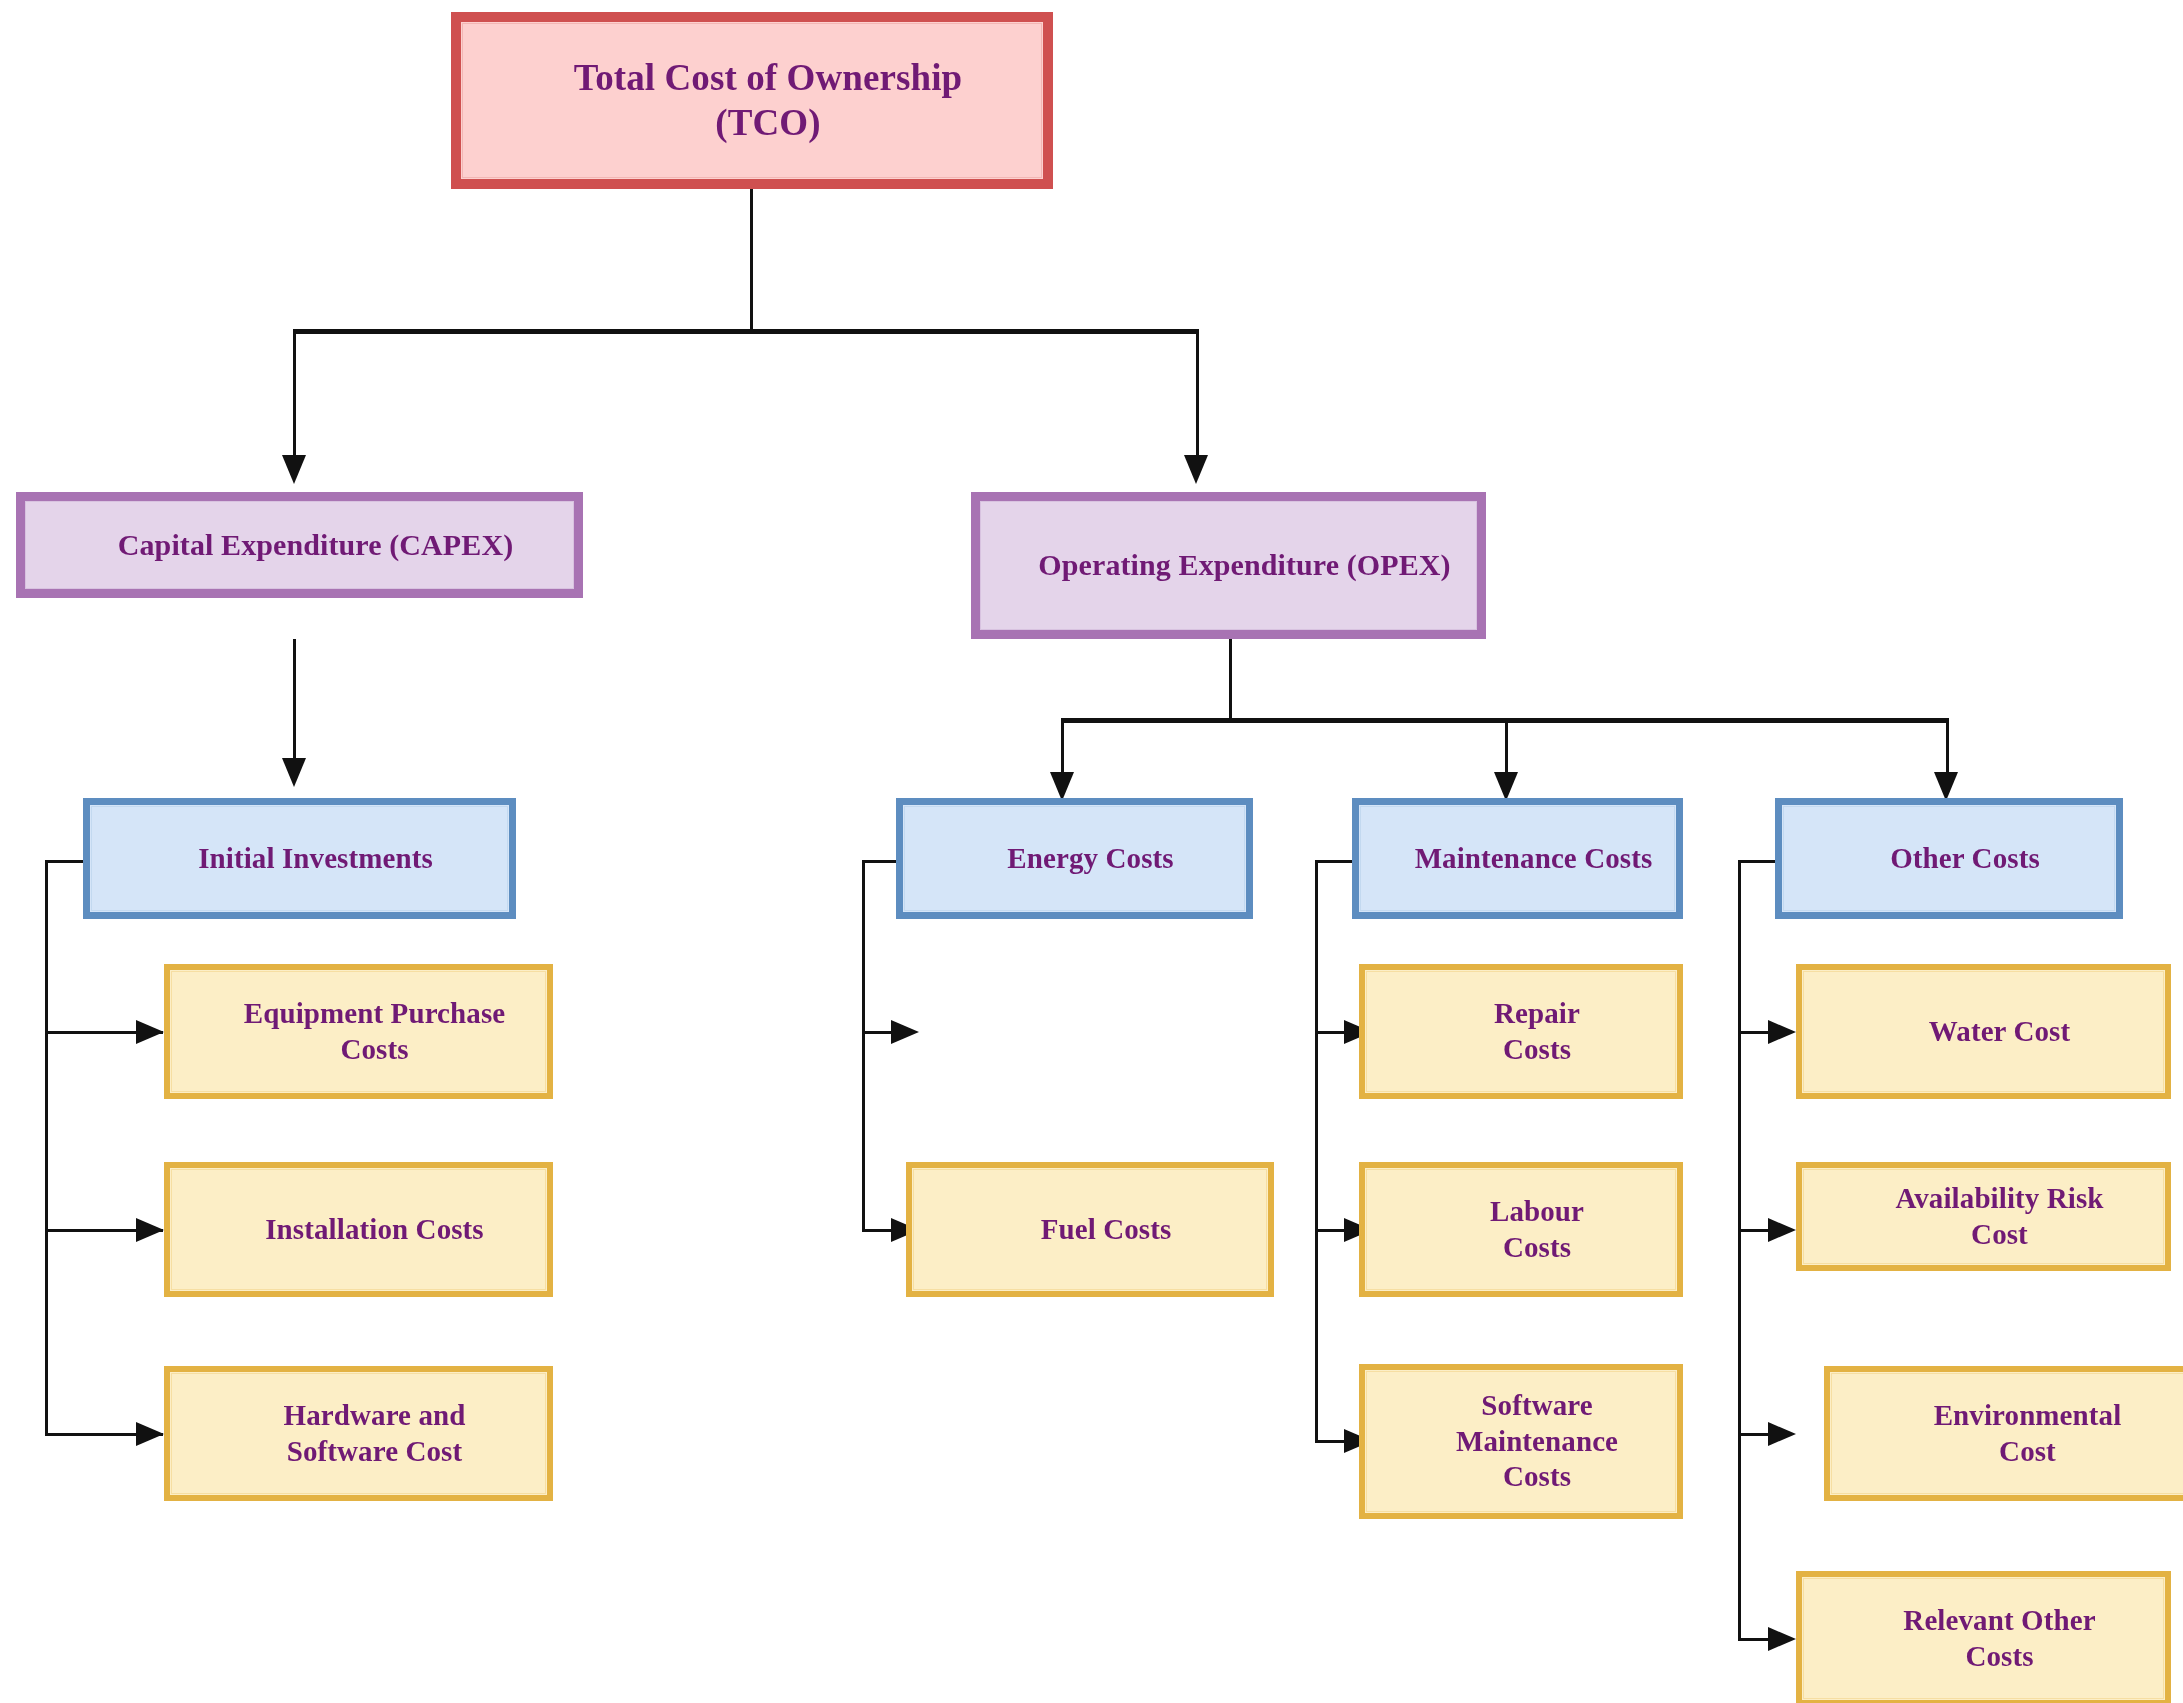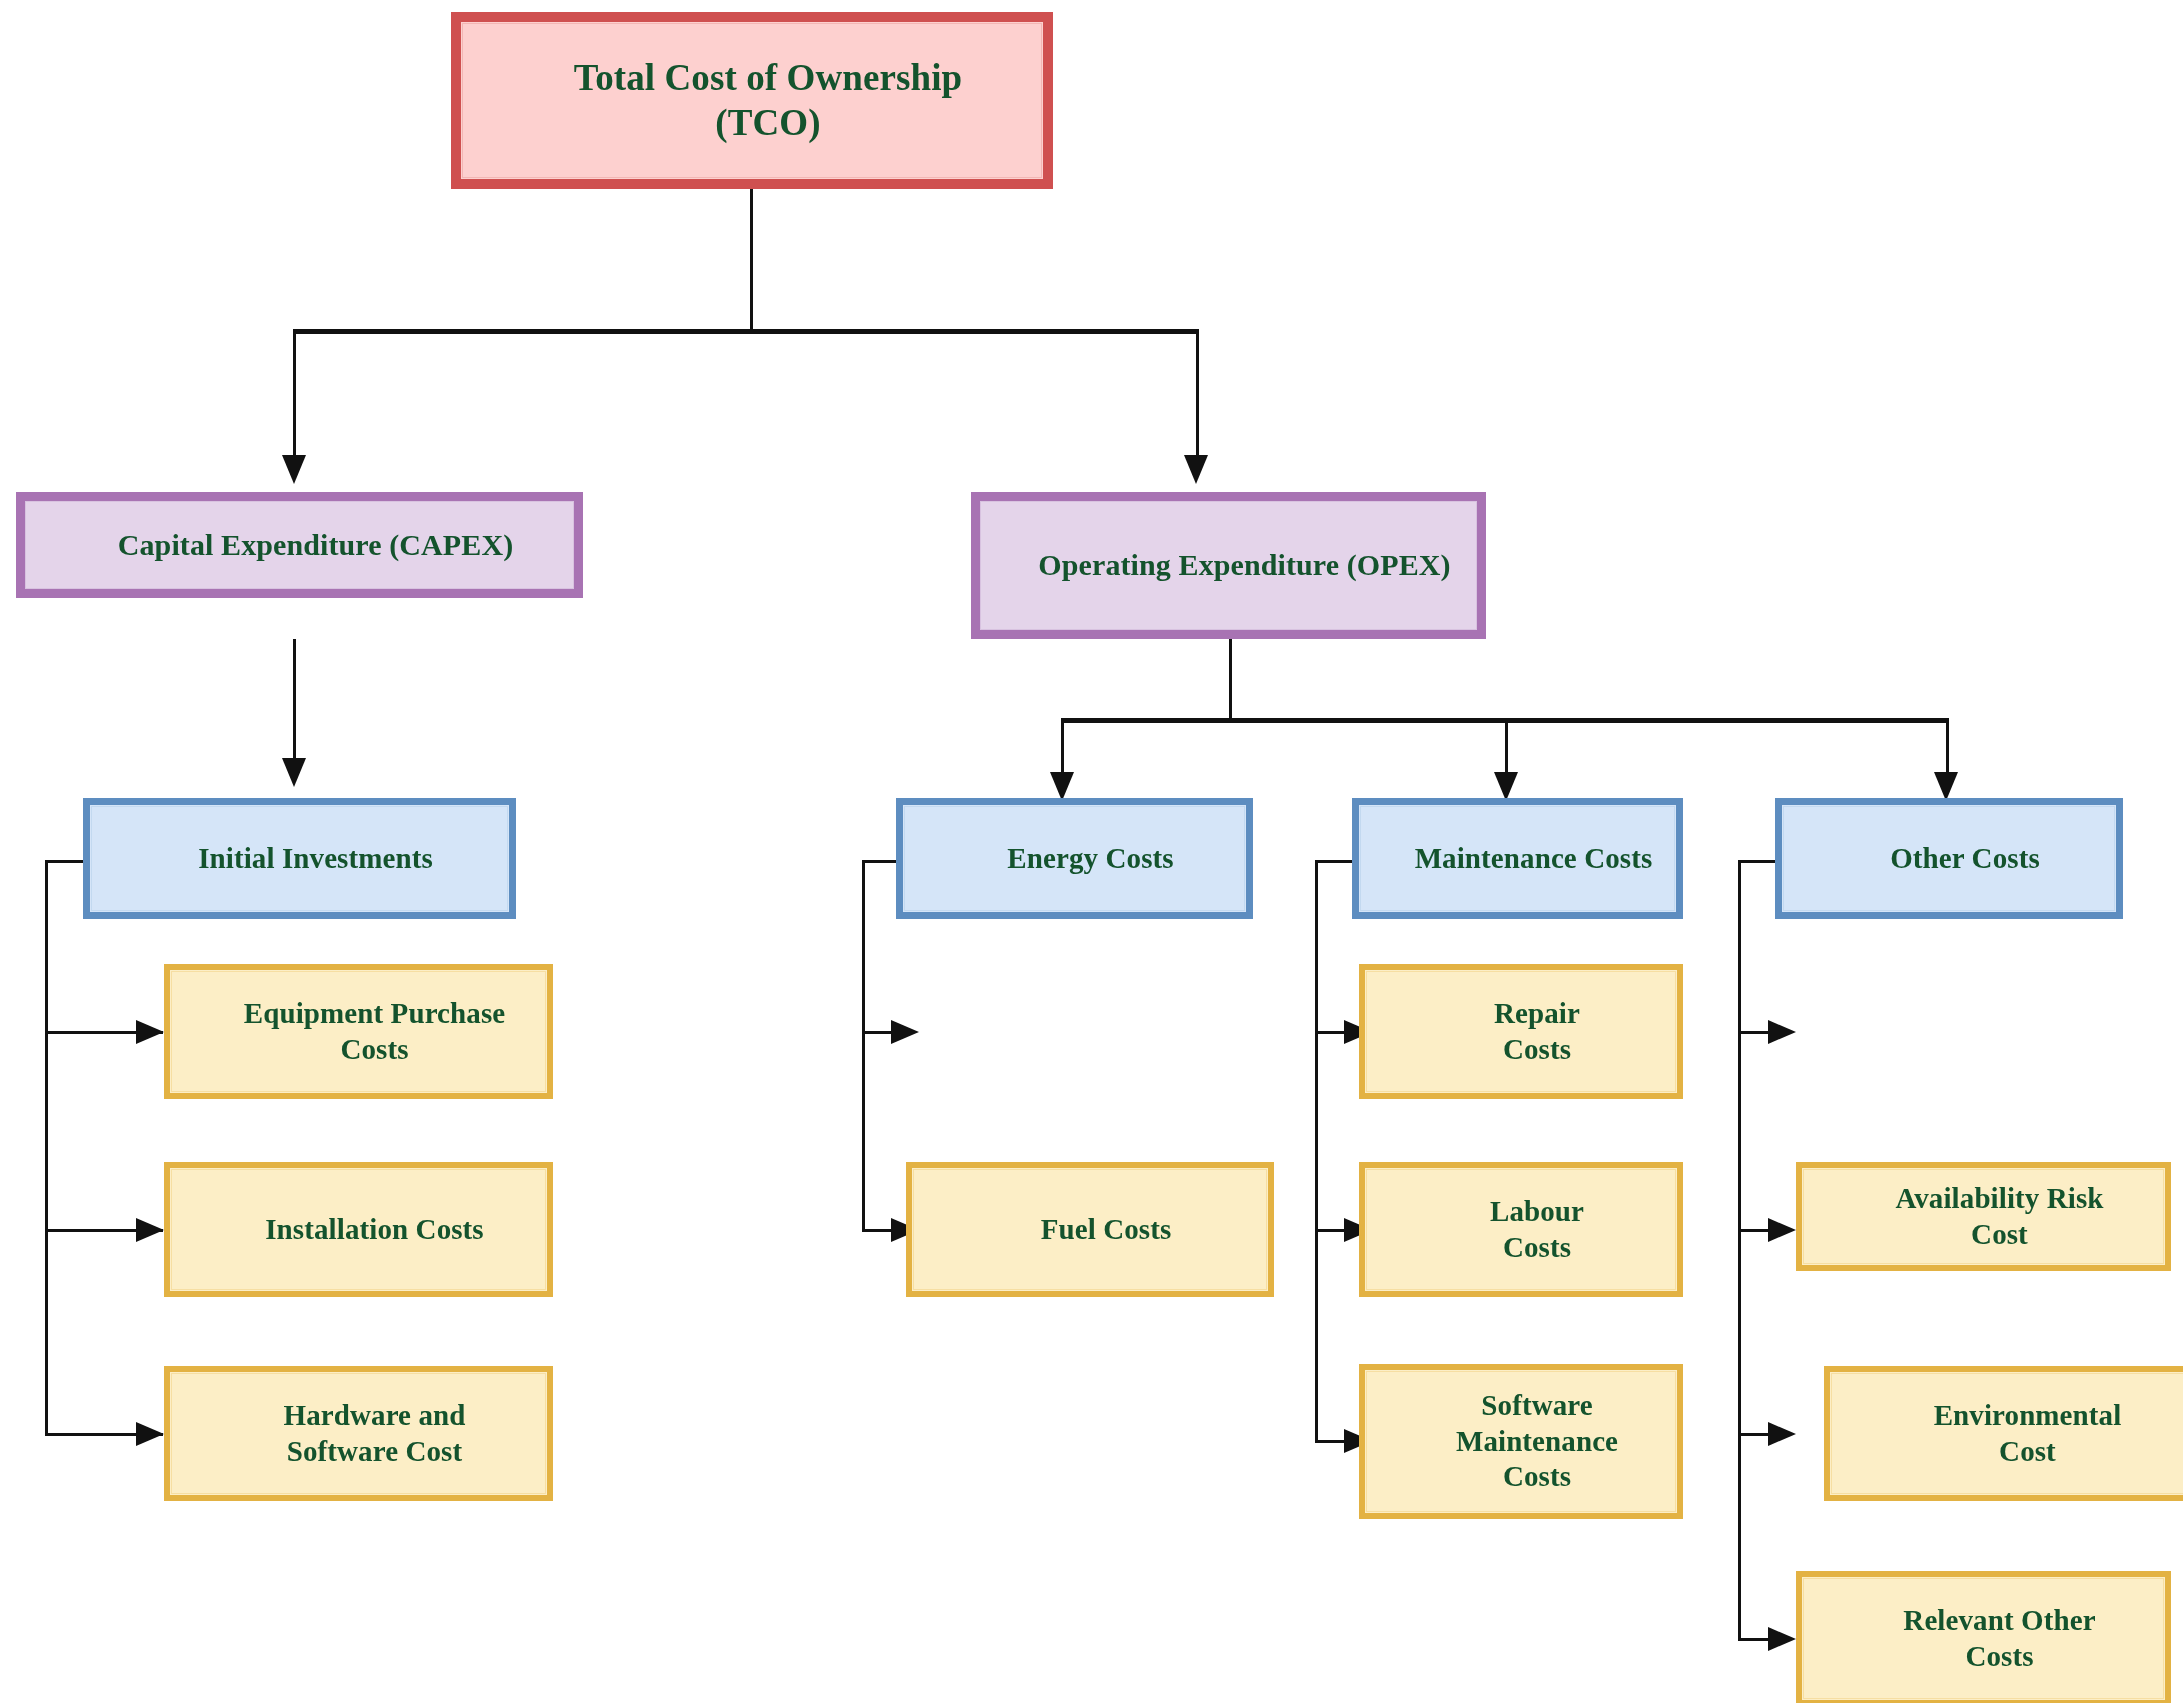--- a/index.html
+++ b/index.html
@@ -12,21 +12,21 @@
   }
   
   .node{
     position:absolute;
     box-sizing:border-box;
     display:flex;
     align-items:center;
     justify-content:center;
     text-align:center;
     font-weight:bold;
-    color:#14532d;
+    color:#701a75;
     line-height:1.22;
     white-space:pre-line;
     letter-spacing:0.1px;
     padding-left:32px;
   }
   
   .n-root{
     background:#fdd0cf;
     border:10.2px solid #cf5050;
     outline:1.9px solid #f2b6b4;
@@ -159,20 +159,21 @@
   <div class="node n-leaf" style="left:906px;top:1162px;width:368px;height:135px;">Fuel Costs</div>
 
   <div class="node n-leaf" style="left:1359px;top:964px;width:324px;height:135px;">Repair
 Costs</div>
   <div class="node n-leaf" style="left:1359px;top:1162px;width:324px;height:135px;">Labour
 Costs</div>
   <div class="node n-leaf" style="left:1359px;top:1364px;width:324px;height:155px;">Software
 Maintenance
 Costs</div>
 
+  <div class="node n-leaf" style="left:1796px;top:964px;width:375px;height:135px;">Water Cost</div>
   <div class="node n-leaf" style="left:1796px;top:1162px;width:375px;height:109px;">Availability Risk
 Cost</div>
   <div class="node n-leaf" style="left:1796px;top:1366px;width:375px;height:135px;margin-left:28px;">Environmental
 Cost</div>
   <div class="node n-leaf" style="left:1796px;top:1571px;width:375px;height:135px;">Relevant Other
 Costs</div>
 
 </div>
 
 

